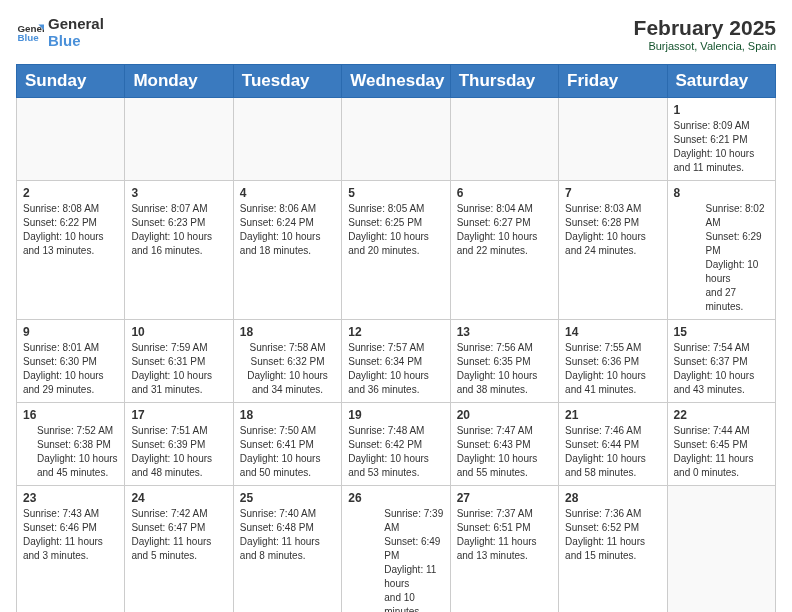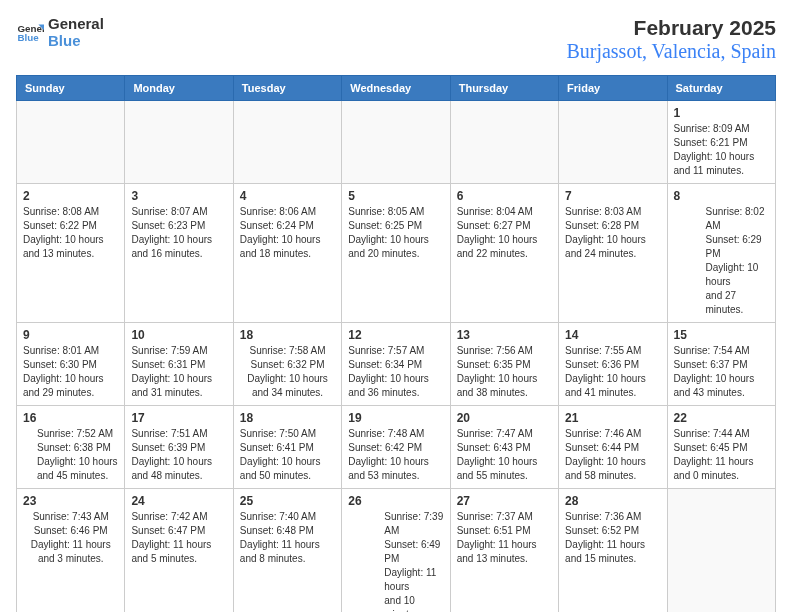--- a/index.html
+++ b/index.html
@@ -27,35 +27,34 @@
     }
     .title-area {
       text-align: right;
     }
     .month-title {
       font-size: 21px;
       font-weight: bold;
       color: #333;
     }
     .location-title {
-      font-size: 20px;
-      color: #3b82f6;
-      font-family: Liberation Serif, serif;
+      font-size: 11px;
+      color: #14532d;
     }
     .calendar-table {
       width: 100%;
       border-collapse: collapse;
       table-layout: fixed;
     }
     .calendar-table th {
       background-color: #3a7abf;
       color: #fff;
       text-align: left;
       padding: 6px 8px;
-      font-size: 11px;
+      font-size: 17px;
       border: 1px solid #2a6aaf;
     }
     .calendar-table td {
       border: 1px solid #ccc;
       vertical-align: top;
       padding: 5px 6px;
       height: 80px;
       font-size: 10.5px;
       color: #333;
       background: #fff;
@@ -273,21 +272,21 @@
           <span class="day-number">22</span>
           <div class="day-info" style="white-space: pre-line;">Sunrise: 7:44 AM
 Sunset: 6:45 PM
 Daylight: 11 hours
 and 0 minutes.</div>
         </td>
       </tr>
       <tr>
         <td>
           <span class="day-number">23</span>
-          <div class="day-info" style="white-space: pre-line; text-align: center;">Sunrise: 7:43 AM
+          <div class="day-info" style="white-space: pre-line;">Sunrise: 7:43 AM
 Sunset: 6:46 PM
 Daylight: 11 hours
 and 3 minutes.</div>
         </td>
         <td>
           <span class="day-number">24</span>
           <div class="day-info" style="white-space: pre-line;">Sunrise: 7:42 AM
 Sunset: 6:47 PM
 Daylight: 11 hours
 and 5 minutes.</div>

